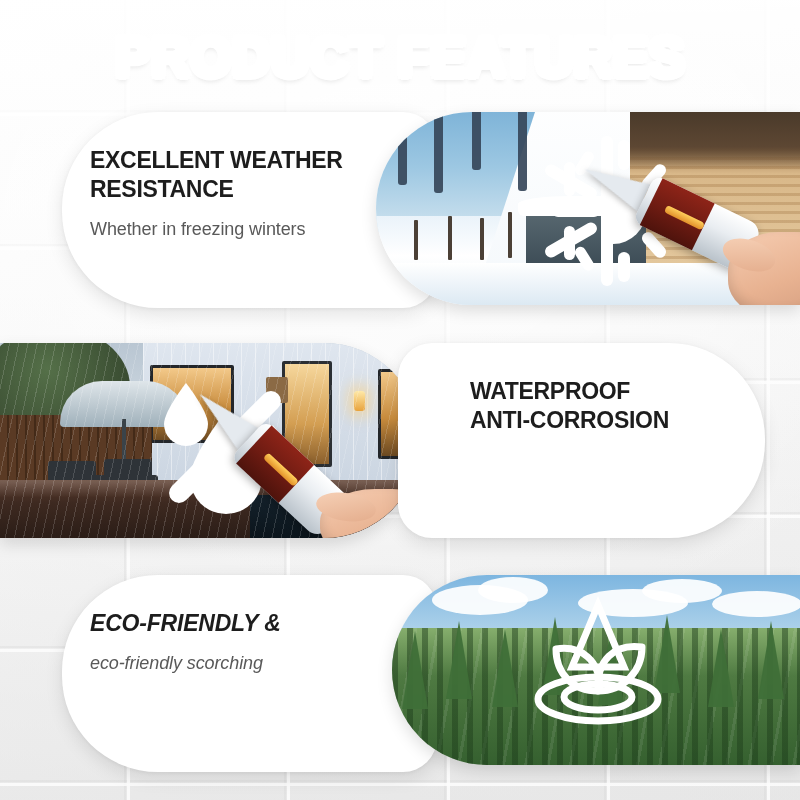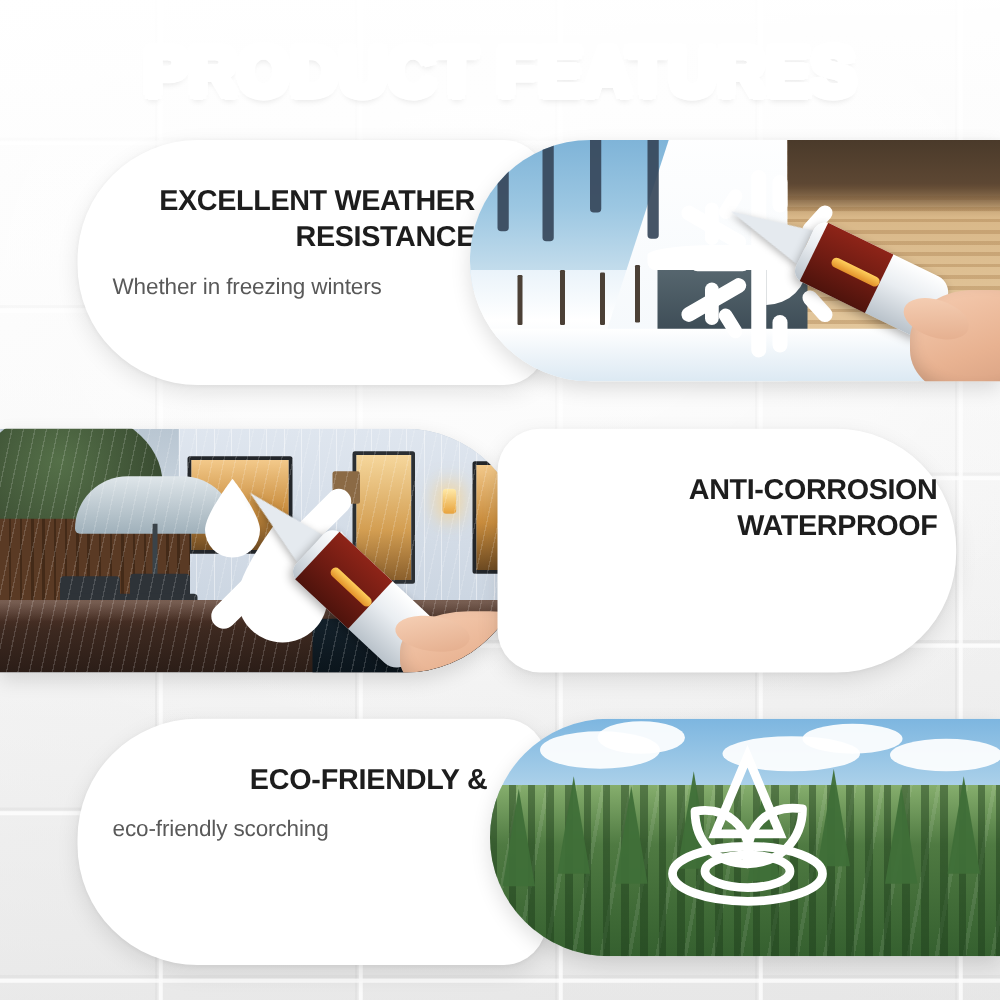--- a/index.html
+++ b/index.html
@@ -68,21 +68,21 @@
   .photo{
     position:absolute;overflow:hidden;
     box-shadow:0 6px 16px rgba(0,0,0,.13);
   }
   .photo.roundL{border-radius:96px 0 0 96px;}
   .photo.roundR{border-radius:0 96px 96px 0;}
 
   .txt{position:absolute;}
   .head{
     font-weight:bold;color:#1d1d1d;
-    font-size:23px;line-height:29px;letter-spacing:-.3px;text-align:right;
+    font-size:23px;line-height:29px;letter-spacing:-.3px;
   }
   .head.geo{letter-spacing:-.2px;}
   .sub{
     color:#595959;font-size:18px;line-height:25px;margin-top:13px;letter-spacing:-.1px;
   }
 
   
   .scene{position:absolute;inset:0;}
 
   
@@ -307,30 +307,30 @@
       </div>
       <div class="hand" style="left:320px;top:146px;width:120px;height:70px;"></div>
       <div class="finger" style="left:316px;top:150px;width:60px;height:28px;transform:rotate(8deg);"></div>
 
       <div style="position:absolute;right:-2px;top:0;width:16px;height:100%;background:#fff;border-radius:0 96px 96px 0;opacity:.0;"></div>
     </div>
 
     <div class="card right" style="left:398px;top:343px;width:367px;height:195px;">
       <div class="txt" style="left:72px;top:34px;width:280px;">
         <div class="head">
+          <div>WATERPROOF</div>
           <div>ANTI-CORROSION</div>
-          <div>WATERPROOF</div>
         </div>
       </div>
     </div>
   </div>
 
   <div class="row">
 
-    <div class="card left" style="left:62px;top:575px;width:375px;height:197px;">
+    <div class="card left" style="left:62px;top:575px;width:375px;height:197px;font-style:italic;">
       <div class="txt" style="left:28px;top:34px;width:300px;">
         <div class="head geo">
           <div>ECO-FRIENDLY &amp;</div>
         </div>
         <div class="sub">
           <div>eco-friendly scorching</div>
         </div>
       </div>
     </div>
 

